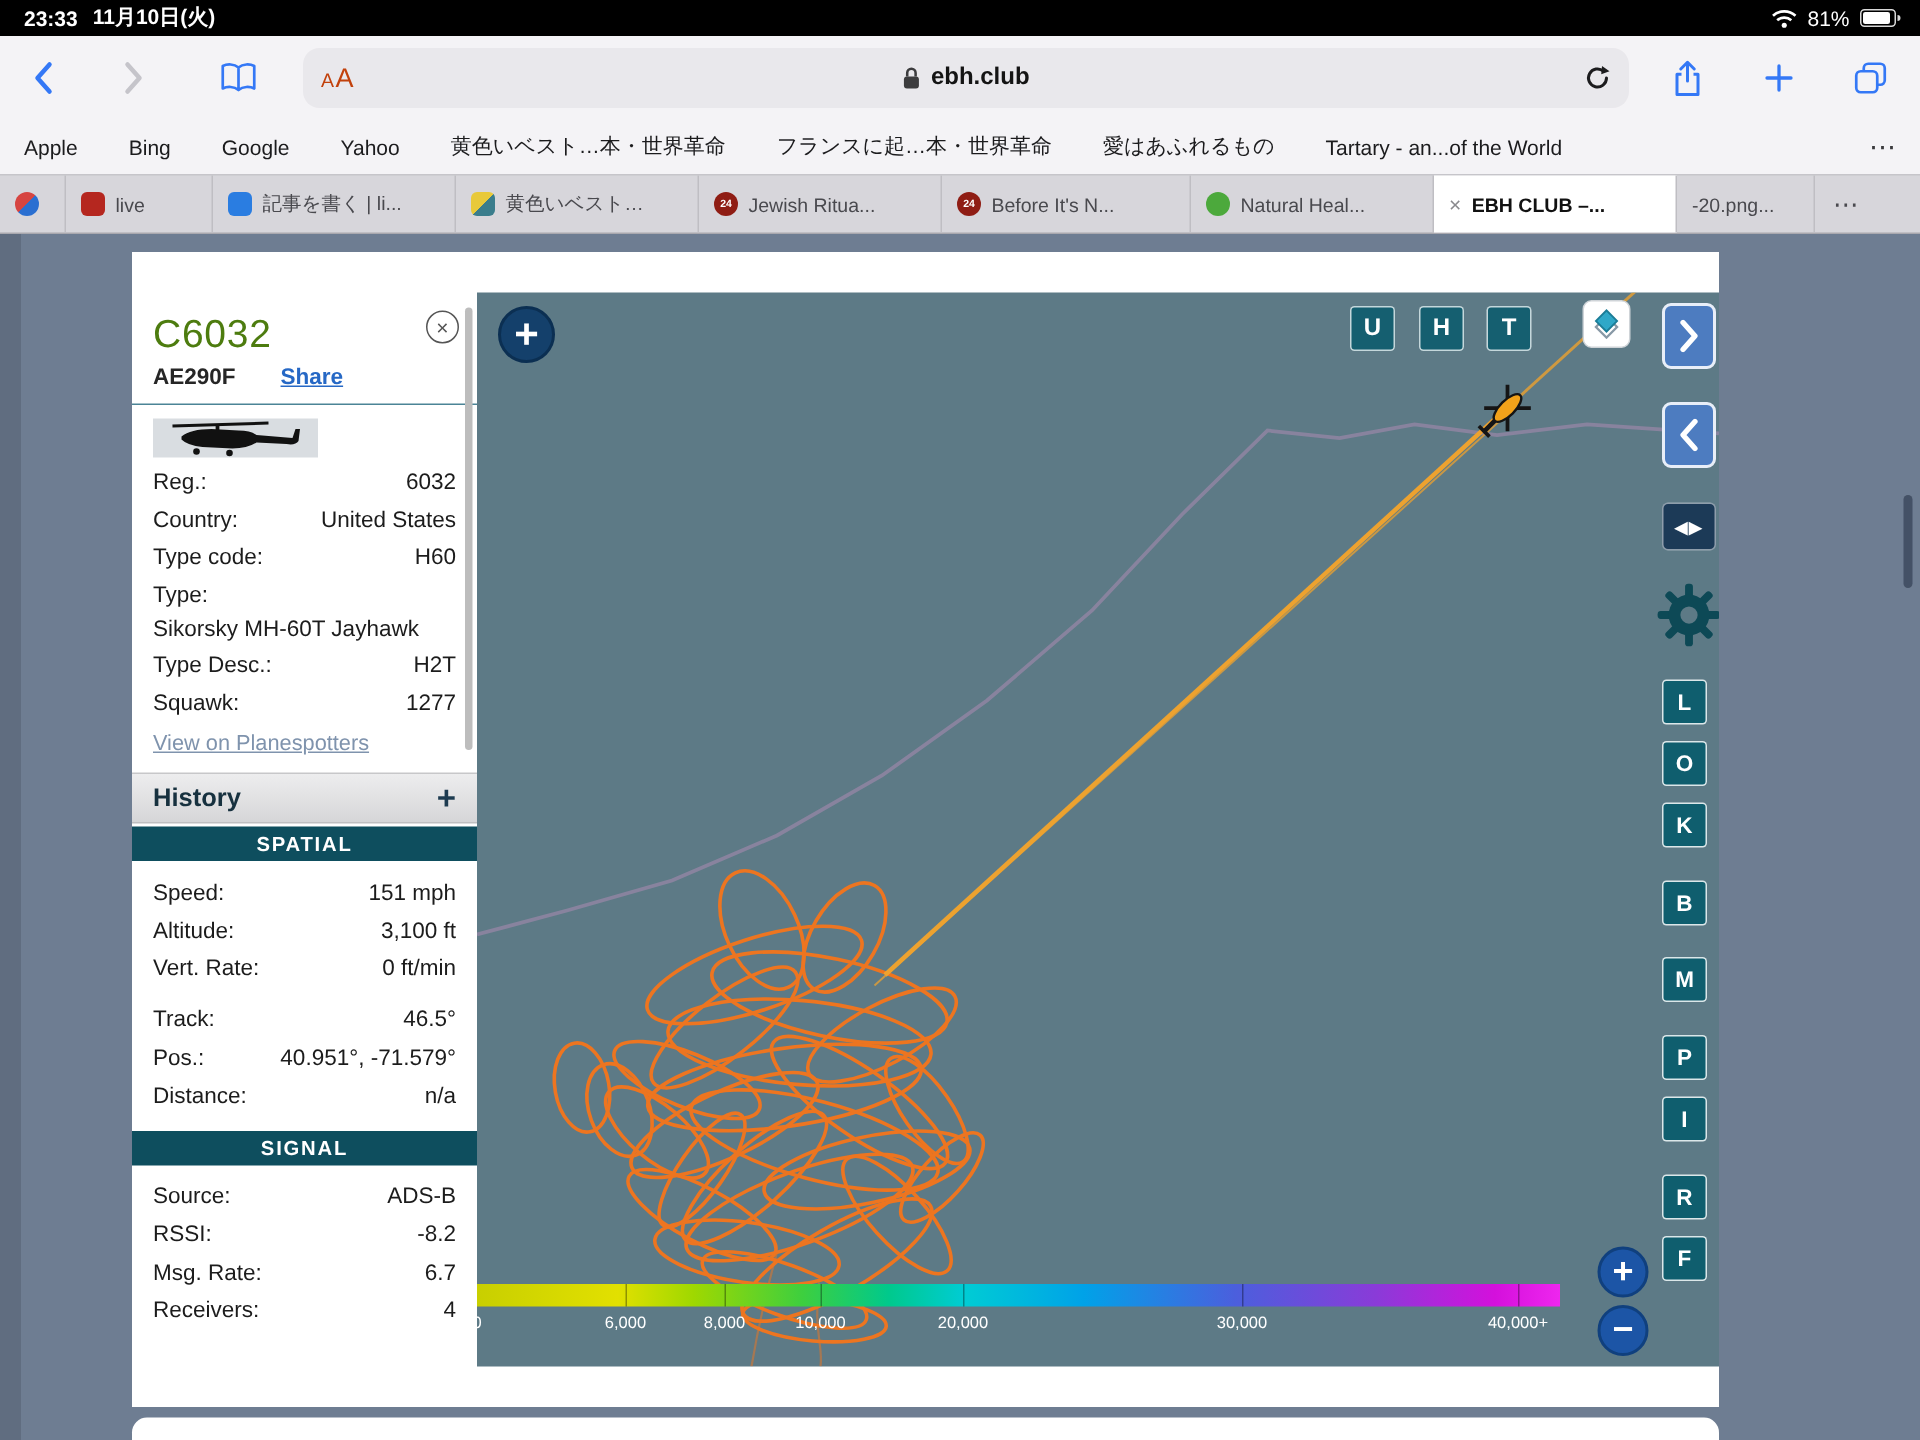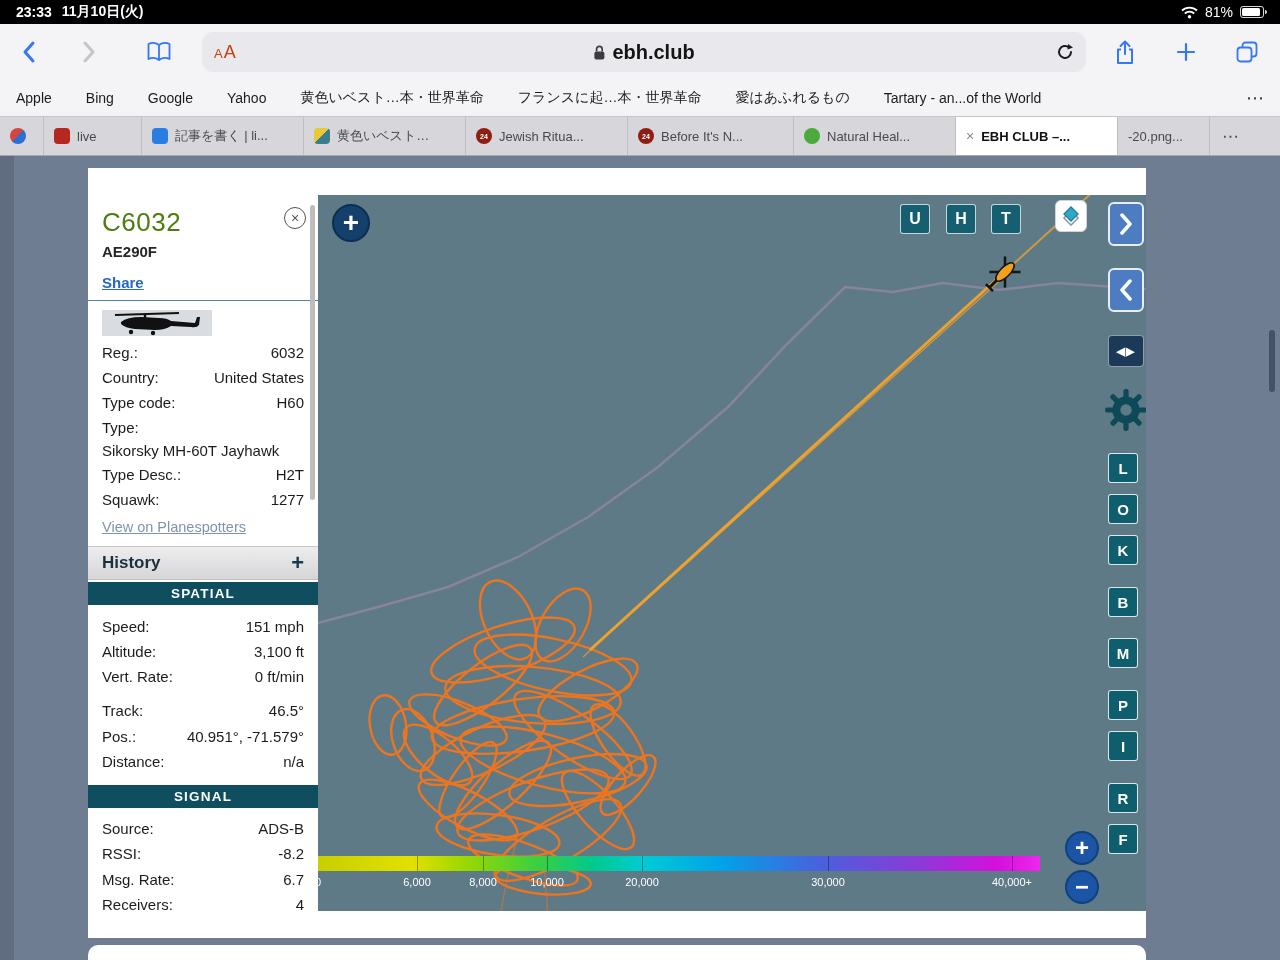--- a/index.html
+++ b/index.html
@@ -18,21 +18,21 @@
 
   
   .chrome { position:absolute; top:24px; left:0; width:1280px; height:92px; background:#f4f3f6; }
   .toolbar { height:56px; display:flex; align-items:center; padding:0 22px; }
   .tb-icon { display:flex; align-items:center; justify-content:center; cursor:default; }
   .urlbar { flex:1; height:40px; margin:0 28px 0 30px; background:#e9e8ec; border-radius:11px;
     position:relative; display:flex; align-items:center; padding:0 12px; }
   .aa { font-weight:500; color:#c2410c; letter-spacing:1px; }
   .aa .a1{ font-size:13px; } .aa .a2{ font-size:18px; }
   .url-center { position:absolute; left:50%; top:50%; transform:translate(-50%,-50%);
-    display:flex; align-items:center; gap:7px; font-size:20px; font-weight:600; color:#141414; }
+    display:flex; align-items:center; gap:7px; font-size:16px; font-weight:600; color:#141414; }
   .reload { position:absolute; right:12px; top:50%; transform:translateY(-50%); }
   .right-icons { display:flex; gap:40px; align-items:center; }
 
   .favbar { height:36px; display:flex; align-items:center; gap:34px; padding:0 16px; font-size:14px; color:#1b1b1d; }
   .fav-item { white-space:nowrap; }
   .fav-more { margin-left:auto; color:#3a3a3c; font-size:18px; }
 
   
   .tabbar { position:absolute; top:116px; left:0; width:1280px; height:40px; background:#d7d6db;
     display:flex; border-top:1px solid #c6c5ca; border-bottom:1px solid #a9a8ae; }
@@ -54,21 +54,21 @@
   .card { position:absolute; left:88px; top:12px; width:1058px; height:770px; background:#fff; }
   .widget { position:absolute; left:0; top:27px; width:1058px; height:716px; display:flex; }
   .bottom-card { position:absolute; left:88px; top:789px; width:1058px; height:24px; background:#fff; border-radius:10px 10px 0 0; }
 
   
   .panel { position:relative; width:230px; height:716px; background:#fff; font-size:15px; color:#1c1c1c; overflow:hidden; }
   .panel-head { position:relative; padding:12px 14px 0; }
   .callsign { font-size:26px; color:#4d7c0f; letter-spacing:.5px; }
   .close-btn { position:absolute; right:12px; top:12px; width:22px; height:22px; border:1.5px solid #555;
     border-radius:50%; color:#555; display:flex; align-items:center; justify-content:center; font-size:14px; line-height:1; }
-  .hexrow { display:flex; gap:14px; align-items:baseline; padding:5px 14px 9px;flex-direction:column; }
+  .hexrow { display:flex; gap:30px; align-items:baseline; padding:5px 14px 9px; }
   .hex { font-weight:bold; color:#262626; }
   .share { color:#2668c5; font-weight:bold; text-decoration:underline; cursor:pointer; }
   .teal-div { border-top:1px solid #4b8496; }
   .heli-strip { margin:9px 14px 4px; width:110px; height:26px; background:#d9dde1; display:flex; align-items:center; justify-content:center; }
   .frow { display:flex; justify-content:space-between; padding:2.5px 14px; line-height:1.35; }
   .fval { text-align:right; }
   .fval-full { padding:0 14px 2px; line-height:1.3; }
   .link-row { padding:5px 14px 2px; }
   .planespotters { color:#7f93ad; text-decoration:underline; font-size:14.5px; cursor:pointer; }
   .history-bar { margin-top:9px; background:linear-gradient(#ededee,#d6d6d8); border-top:1px solid #c7c7c9; border-bottom:1px solid #bfbfc1;

